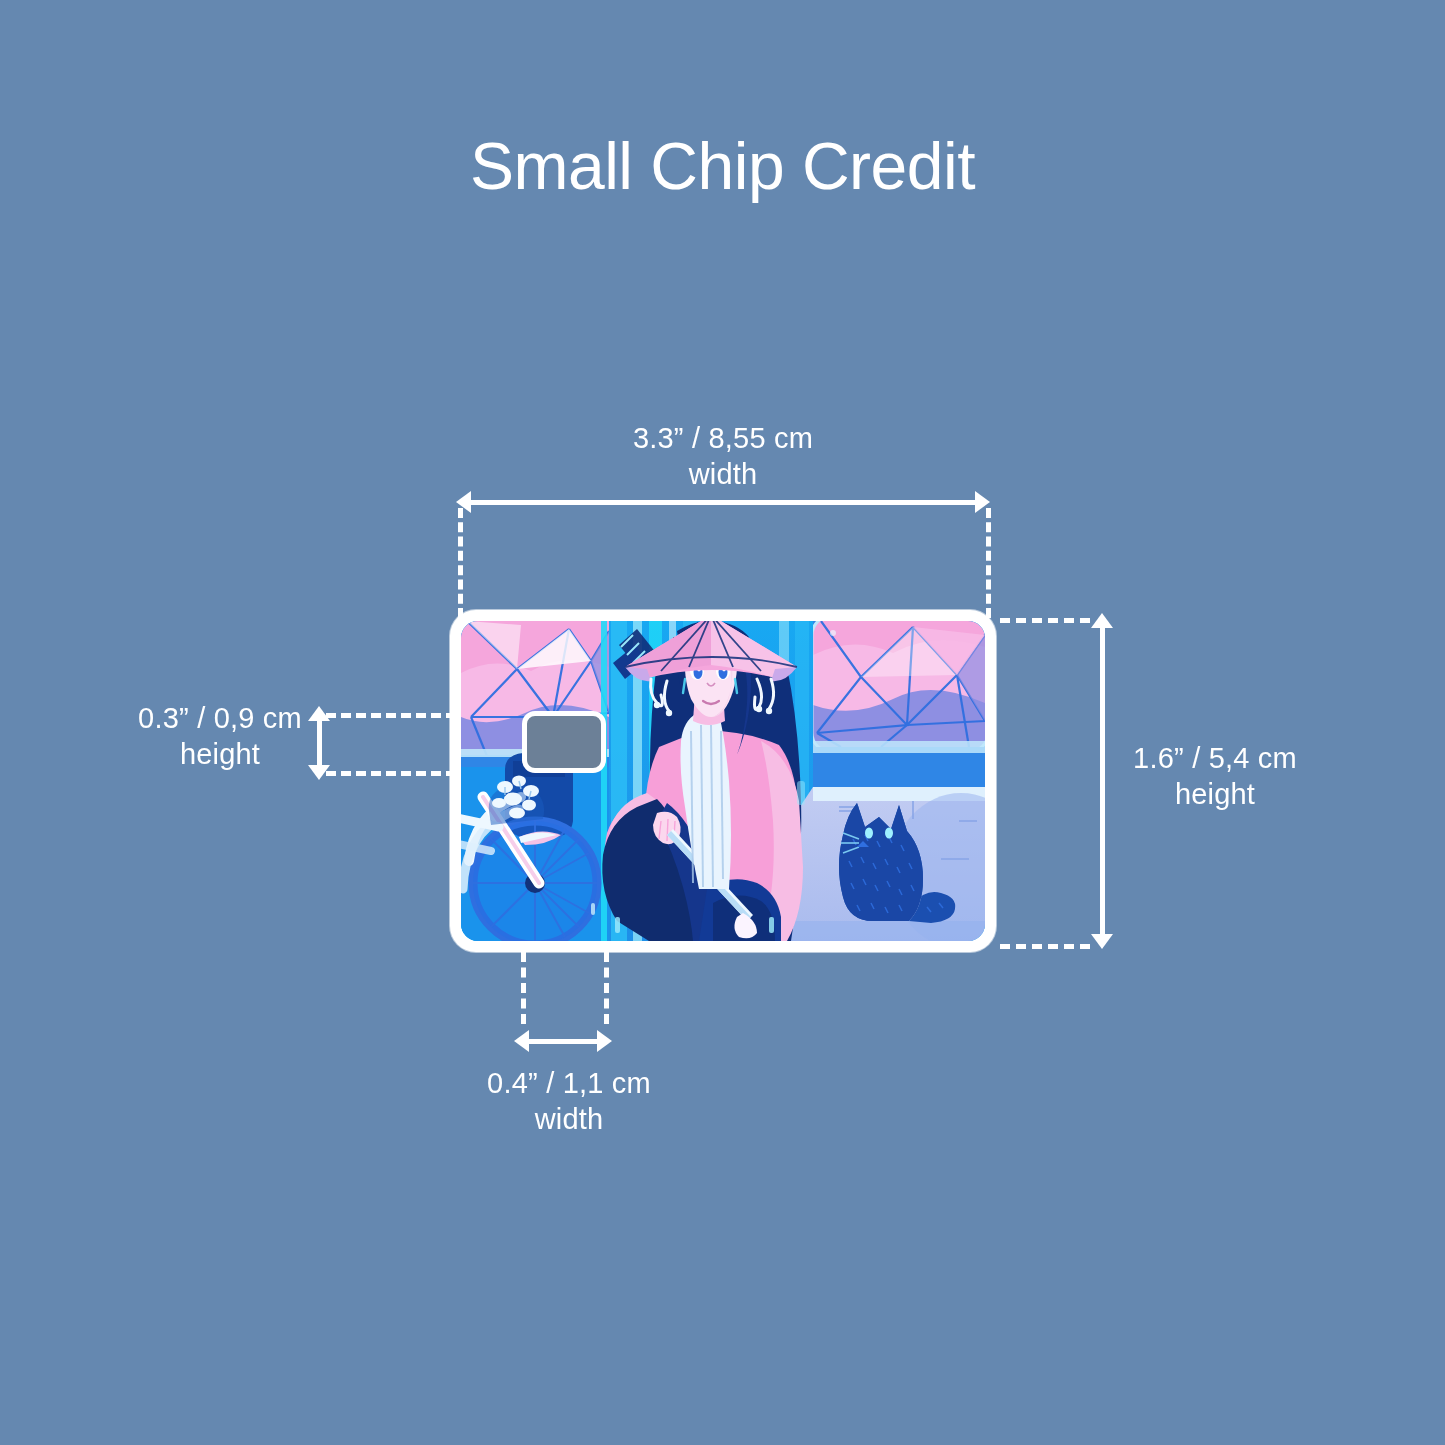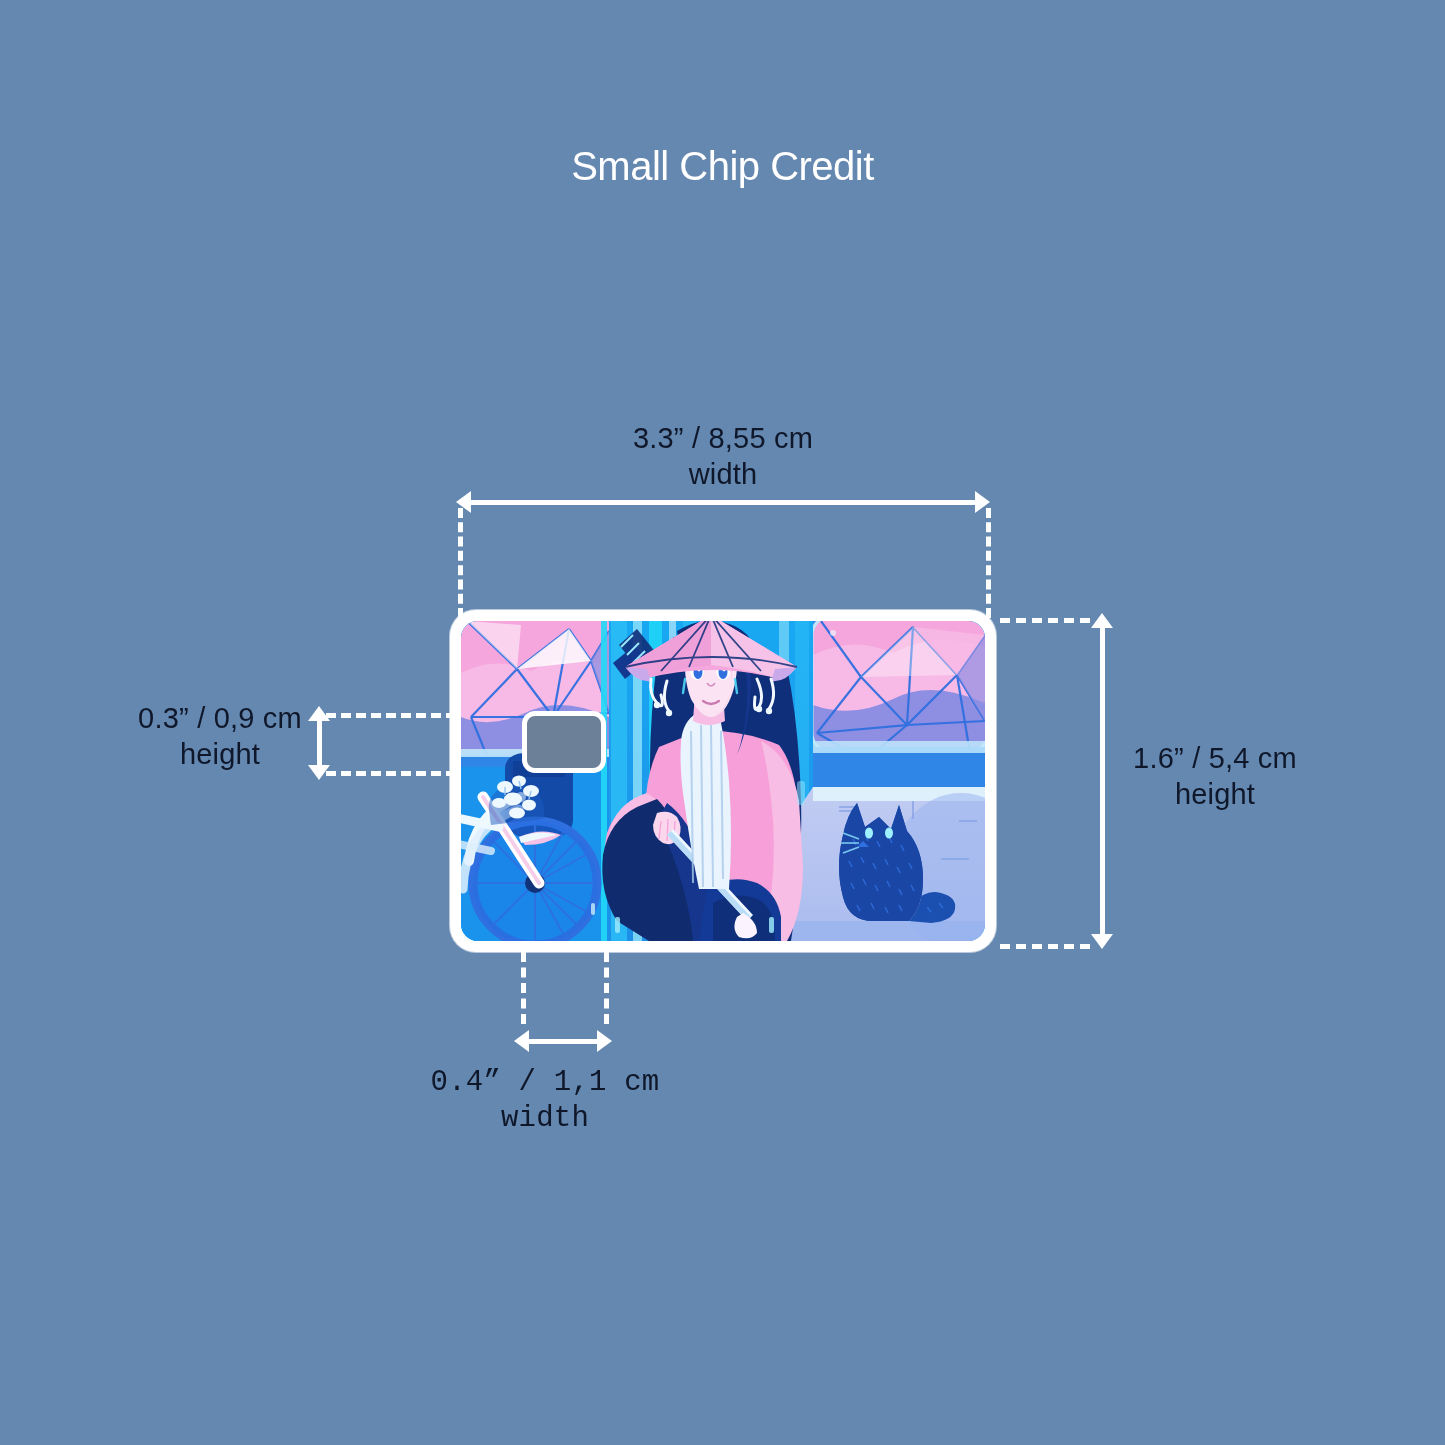--- a/index.html
+++ b/index.html
@@ -9,37 +9,37 @@
     font-family:"Liberation Sans","DejaVu Sans",sans-serif;
     overflow:hidden;
     position:relative;
   }
   .stage{position:absolute;inset:0;}
 
   
   .title{
     position:absolute;left:0;top:133px;width:1445px;
     text-align:center;color:#ffffff;
-    font-size:40px;line-height:66px;font-weight:500;
+    font-size:66px;line-height:66px;font-weight:500;
     letter-spacing:-0.5px;
   }
   .title .line{display:block;}
 
   
   .dim-label{
-    position:absolute;color:#0f172a;text-align:center;
+    position:absolute;color:#ffffff;text-align:center;
     font-size:29px;line-height:36px;font-weight:400;
     letter-spacing:0.2px;white-space:nowrap;
   }
   .dim-label .l2{display:block;}
 
   #label-top{left:538px;top:420px;width:370px;}
   #label-left{left:60px;top:700px;width:320px;}
   #label-right{left:1055px;top:740px;width:320px;}
-  #label-bottom{left:380px;top:1065px;width:330px;font-family:Liberation Mono, monospace;}
+  #label-bottom{left:404px;top:1065px;width:330px;}
 
   
   .dash-h{
     position:absolute;height:0;border-top:5px dashed #ffffff;
   }
   .dash-v{
     position:absolute;width:0;border-left:5px dashed #ffffff;
   }
   .arrow-h{position:absolute;height:22px;}
   .arrow-h .shaft{

